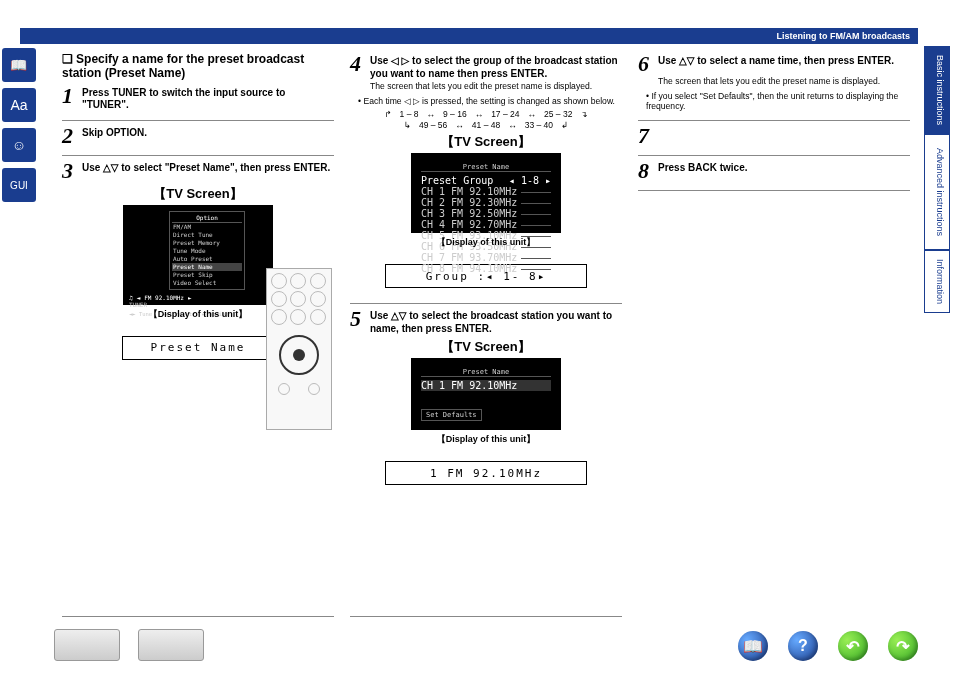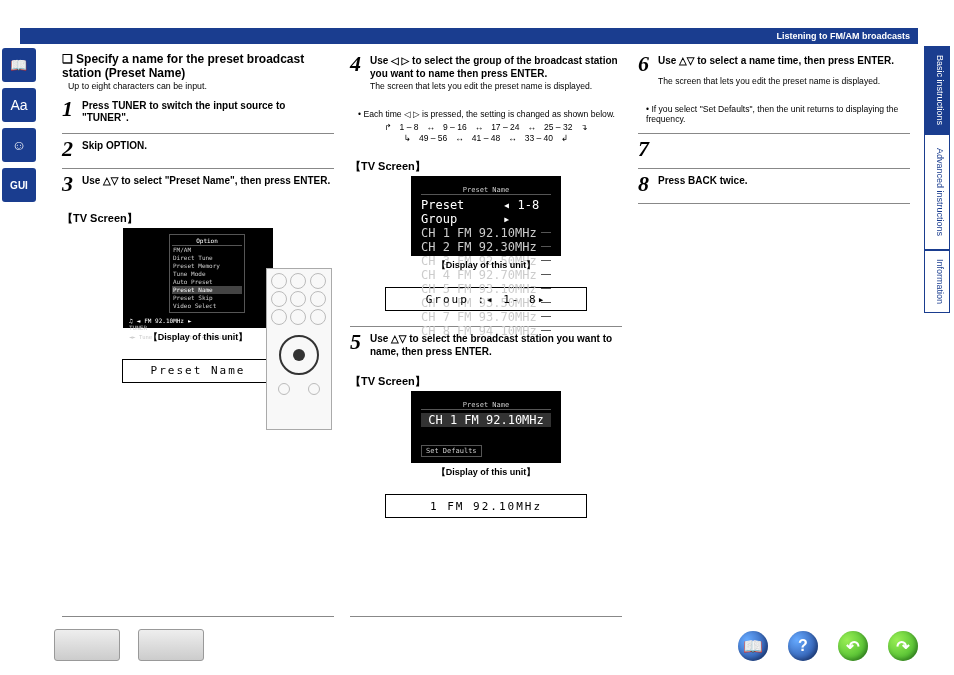--- a/index.html
+++ b/index.html
@@ -13,38 +13,38 @@
   .col{flex:1;padding:0 8px;position:relative;box-sizing:border-box}
   .col+.col{border-left:none}
   .col .rule{border-top:1px solid #888;margin:8px 0 4px}
   h2.section{font-size:12px;font-weight:bold;margin:2px 0 4px;line-height:1.2}
   .sq{font-family:inherit}
   .intro{font-size:8.8px;margin:0 0 6px;padding-left:6px;line-height:1.25}
   .step{display:flex;align-items:flex-start;margin:3px 0;line-height:1.25}
   .stepnum{font-family:'Times New Roman',serif;font-style:italic;font-weight:bold;font-size:22px;width:20px;flex-shrink:0;line-height:1}
   .steptext{font-size:10px;font-weight:bold;padding-top:2px}
   .substep{font-size:8.6px;padding-left:20px;margin-top:-2px;line-height:1.25}
-  .bullet{font-size:8.6px;margin:17px 0 2px 8px;line-height:1.25}
-  .tv-label{text-align:left;font-weight:bold;font-size:11px;margin:16px 0 2px}
+  .bullet{font-size:8.6px;margin:4px 0 2px 8px;line-height:1.25}
+  .tv-label{text-align:center;font-weight:bold;font-size:13px;margin:3px 0 2px}
   .screen{background:#000;color:#fff;font-size:7px;padding:6px;box-sizing:border-box;margin:0 auto;font-family:monospace}
   .col1 .screen{width:150px;height:100px}
   .col2 .screen{width:150px}
   .col2 .screen.small{height:72px}
   .col2 .screen.big{height:80px}
   .display-label{text-align:center;font-weight:bold;font-size:9px;margin:3px 0 1px}
   .display-box{border:1px solid #000;height:22px;display:flex;align-items:center;justify-content:center;font-family:monospace;font-size:11px;letter-spacing:2px;margin:15px auto;background:#fff}
   .col1 .display-box{width:150px}
   .col2 .display-box{width:200px}
   .remote{position:absolute;right:10px;top:218px;width:64px;height:160px;border:1px solid #aaa;background:#f8f8f8}
   .groups{display:flex;flex-wrap:wrap;justify-content:center;gap:2px;font-size:8.5px;margin:3px auto;width:220px;position:relative}
   .groups span{padding:0 3px}
   .ok-btn{display:inline-block;background:#f5a623;color:#000;font-weight:bold;font-size:8px;padding:1px 10px;border-radius:2px;vertical-align:middle}
   .preset-list{padding:4px}
   .preset-list .hdr{text-align:center;border-bottom:1px solid #555;margin-bottom:3px;color:#ccc}
-  .preset-list .row{display:flex;justify-content:center;color:#ccc;font-size:12px}
+  .preset-list .row{display:flex;justify-content:space-between;color:#ccc;font-size:10px}
   .preset-list .row .line{border-bottom:1px solid #555;flex:1;margin-left:4px;height:6px}
   .preset-list .row.hl{color:#fff;background:#333}
   .footer{position:absolute;left:0;right:0;bottom:10px;height:40px}
   .pgnum{position:absolute;left:0;right:0;text-align:center;font-size:11px;bottom:14px}
   .footer .thumbs{position:absolute;left:54px;bottom:4px;display:flex;gap:18px}
   .footer .thumbs .th{width:64px;height:30px;border:1px solid #999;border-radius:3px;background:linear-gradient(#eee,#ccc)}
   .footer .navbtns{position:absolute;right:36px;bottom:4px;display:flex;gap:20px}
   .footer .navbtns .nb{width:30px;height:30px;border-radius:50%;display:flex;align-items:center;justify-content:center;color:#fff;font-weight:bold;font-size:16px;box-shadow:inset -2px -2px 4px rgba(0,0,0,.3)}
   .nb.blue{background:radial-gradient(circle at 30% 30%,#6af,#1a3d8f)}
   .nb.green{background:radial-gradient(circle at 30% 30%,#9e5,#3a2)}
@@ -56,34 +56,33 @@
 </style>
 </head>
 <body>
 
 <div class="top-banner">Listening to FM/AM broadcasts</div>
 
 <div class="left-icons">
   <div class="ico">📖</div>
   <div class="ico">Aa</div>
   <div class="ico">☺</div>
-  <div class="ico" style="font-size:10px;font-weight:bold">GUI</div>
+  <div class="ico" style="font-size:10px;font-weight:normal">GUI</div>
 </div>
 
 <div class="right-tabs">
   <div class="tab active">Basic instructions</div>
   <div class="tab" style="height:116px">Advanced instructions</div>
   <div class="tab">Information</div>
 </div>
 
 <div class="content">
 
   <div class="col col1">
     <h2 class="section"><span class="sq">❏ </span><span>Specify a name for the preset broadcast station (Preset Name)</span></h2>
-    <p class="intro" style="margin-top:-4px">Up to eight characters can be input.</p>
 
     <div class="step">
       <div class="stepnum">1</div>
       <div class="steptext">Press TUNER to switch the input source to "TUNER".</div>
     </div>
     <div class="rule"></div>
 
     <div class="step">
       <div class="stepnum">2</div>
       <div class="steptext">Skip OPTION.</div>

